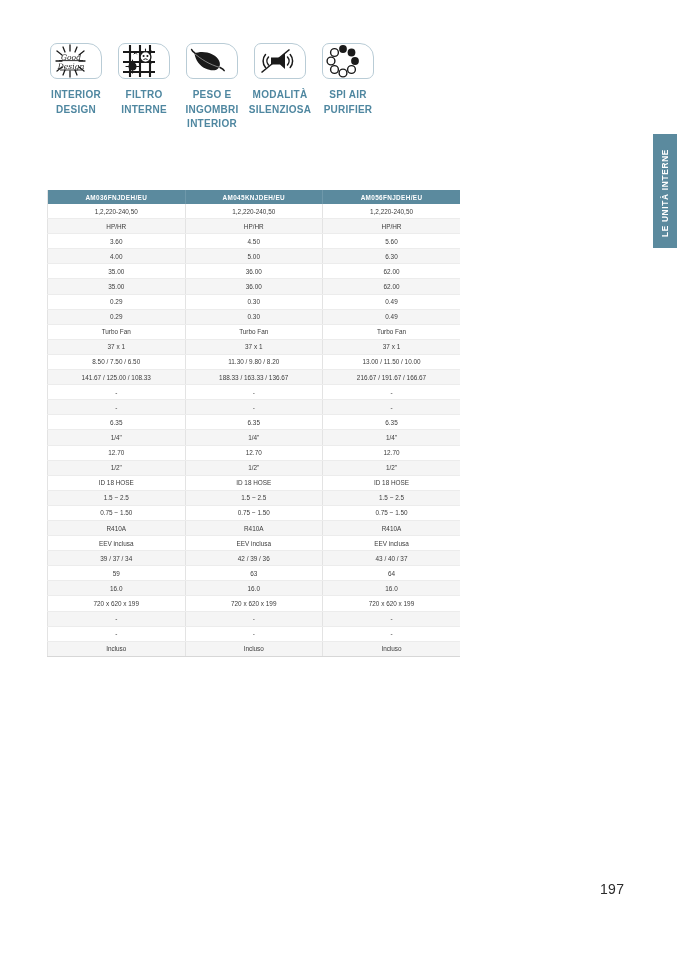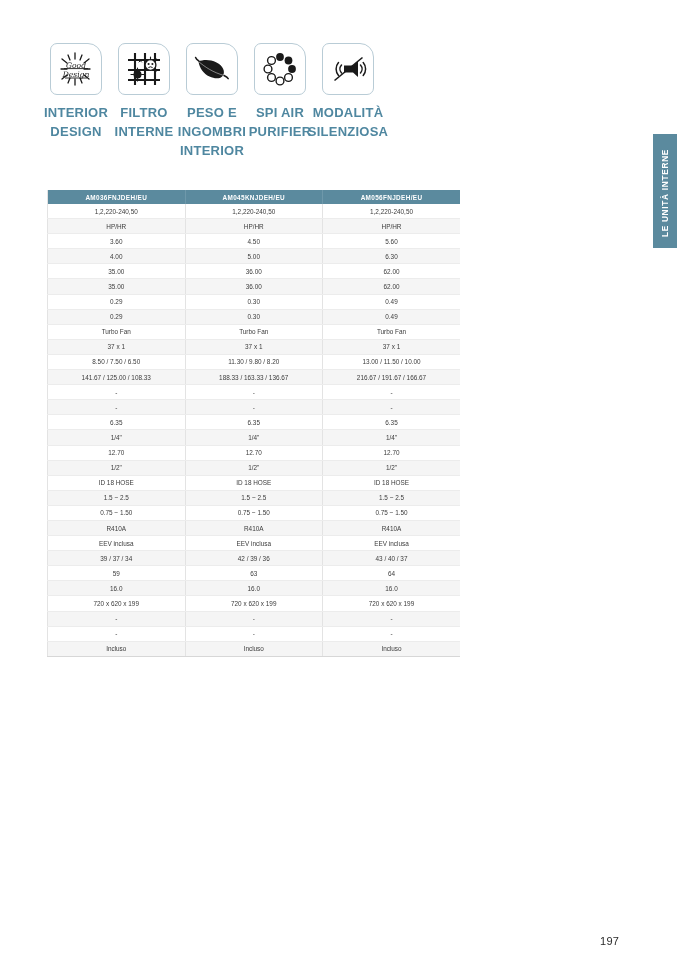--- a/index.html
+++ b/index.html
@@ -24,34 +24,33 @@
     gap: 10px;
   }
   .feature-item {
     width: 58px;
     display: flex;
     flex-direction: column;
     align-items: center;
   }
   .feature-box {
     width: 52px;
-    height: 52px;
+    height: 36px;
     box-sizing: border-box;
     border: 1.2px solid #b9ccd6;
     border-radius: 7px 14px 7px 7px;
     background: #ffffff;
     display: flex;
     align-items: center;
-    justify-content: center;
     overflow: hidden;
   }
   .feature-box svg { display: block; }
   .feature-caption {
     margin-top: 9px;
-    font-size: 13px;
+    font-size: 10px;
     font-weight: bold;
     letter-spacing: 0.25px;
     line-height: 1.45;
     text-align: center;
     color: #4f87a0;
     white-space: pre-line;
   }
 
   
   #side-tab {
@@ -131,22 +130,22 @@
   table.spec td:last-child { border-right: none; }
   table.spec tbody tr:nth-child(odd) td { background: #ffffff; }
   table.spec tbody tr:nth-child(even) td { background: #f5f5f5; }
   table.spec tbody tr:last-child td { border-bottom: 1px solid #d7d7d7; }
   .tbl-left-edge { border-left: 1px solid #e3e3e3; }
 
   
   #page-number {
     position: absolute;
     left: 600px;
-    top: 935px;
-    font-size: 11px;
+    top: 881px;
+    font-size: 14px;
     color: #2b2b2b;
     letter-spacing: 0.3px;
   }
 </style>
 </head>
 <body>
 
 <div id="feature-strip">
 
   <div class="feature-item">
@@ -229,52 +228,52 @@
         <path d="M8 13.2 C6 11.6 5 10.6 4.6 9.4" stroke="#1a1a1a" stroke-width="1.5" fill="none" stroke-linecap="round"></path>
       </svg>
     </div>
     <div class="feature-caption">PESO E INGOMBRI
 INTERIOR</div>
   </div>
 
   <div class="feature-item">
     <div class="feature-box">
       <svg width="40" height="40" viewBox="0 0 40 40">
+        <rect x="16" y="16.5" width="9" height="7" fill="#1a1a1a"></rect>
+        <path d="M25 16.5 L30 12 L30 28 L25 23.5 Z" fill="#1a1a1a"></path>
+        <g stroke="#1a1a1a" stroke-width="1.5" fill="none" stroke-linecap="round">
+          <path d="M13.5 16 A6 6 0 0 0 13.5 24"></path>
+          <path d="M10.5 13.5 A10 10 0 0 0 10.5 26.5"></path>
+          <path d="M32.5 16 A6 6 0 0 1 32.5 24"></path>
+          <path d="M35.2 13.5 A10 10 0 0 1 35.2 26.5"></path>
+        </g>
+        <line x1="6.5" y1="31.5" x2="34.5" y2="8.5" stroke="#1a1a1a" stroke-width="1.6"></line>
+      </svg>
+    </div>
+    <div class="feature-caption">MODALITÀ
+SILENZIOSA</div>
+  </div>
+
+  <div class="feature-item">
+    <div class="feature-box">
+      <svg width="40" height="40" viewBox="0 0 40 40">
         <g transform="translate(20,20)">
           <circle cx="0" cy="-12" r="3.9" fill="#1a1a1a"></circle>
           <circle cx="8.5" cy="-8.5" r="3.9" fill="#1a1a1a"></circle>
           <circle cx="12" cy="0" r="3.9" fill="#1a1a1a"></circle>
           <circle cx="8.5" cy="8.5" r="3.9" fill="#ffffff" stroke="#1a1a1a" stroke-width="1.4"></circle>
           <circle cx="0" cy="12" r="3.9" fill="#ffffff" stroke="#1a1a1a" stroke-width="1.4"></circle>
           <circle cx="-8.5" cy="8.5" r="3.9" fill="#ffffff" stroke="#1a1a1a" stroke-width="1.4"></circle>
           <circle cx="-12" cy="0" r="3.9" fill="#ffffff" stroke="#1a1a1a" stroke-width="1.4"></circle>
           <circle cx="-8.5" cy="-8.5" r="3.9" fill="#ffffff" stroke="#1a1a1a" stroke-width="1.4"></circle>
         </g>
       </svg>
     </div>
     <div class="feature-caption">SPI AIR
 PURIFIER</div>
-  </div>
-
-  <div class="feature-item">
-    <div class="feature-box">
-      <svg width="40" height="40" viewBox="0 0 40 40">
-        <rect x="16" y="16.5" width="9" height="7" fill="#1a1a1a"></rect>
-        <path d="M25 16.5 L30 12 L30 28 L25 23.5 Z" fill="#1a1a1a"></path>
-        <g stroke="#1a1a1a" stroke-width="1.5" fill="none" stroke-linecap="round">
-          <path d="M13.5 16 A6 6 0 0 0 13.5 24"></path>
-          <path d="M10.5 13.5 A10 10 0 0 0 10.5 26.5"></path>
-          <path d="M32.5 16 A6 6 0 0 1 32.5 24"></path>
-          <path d="M35.2 13.5 A10 10 0 0 1 35.2 26.5"></path>
-        </g>
-        <line x1="6.5" y1="31.5" x2="34.5" y2="8.5" stroke="#1a1a1a" stroke-width="1.6"></line>
-      </svg>
-    </div>
-    <div class="feature-caption">MODALITÀ
-SILENZIOSA</div>
   </div>
 
 </div>
 
 <div id="side-tab"></div>
 <div id="side-tab-label">LE UNITÀ INTERNE</div>
 
 <div id="spec-table-wrap">
   <table class="spec">
     <thead>

